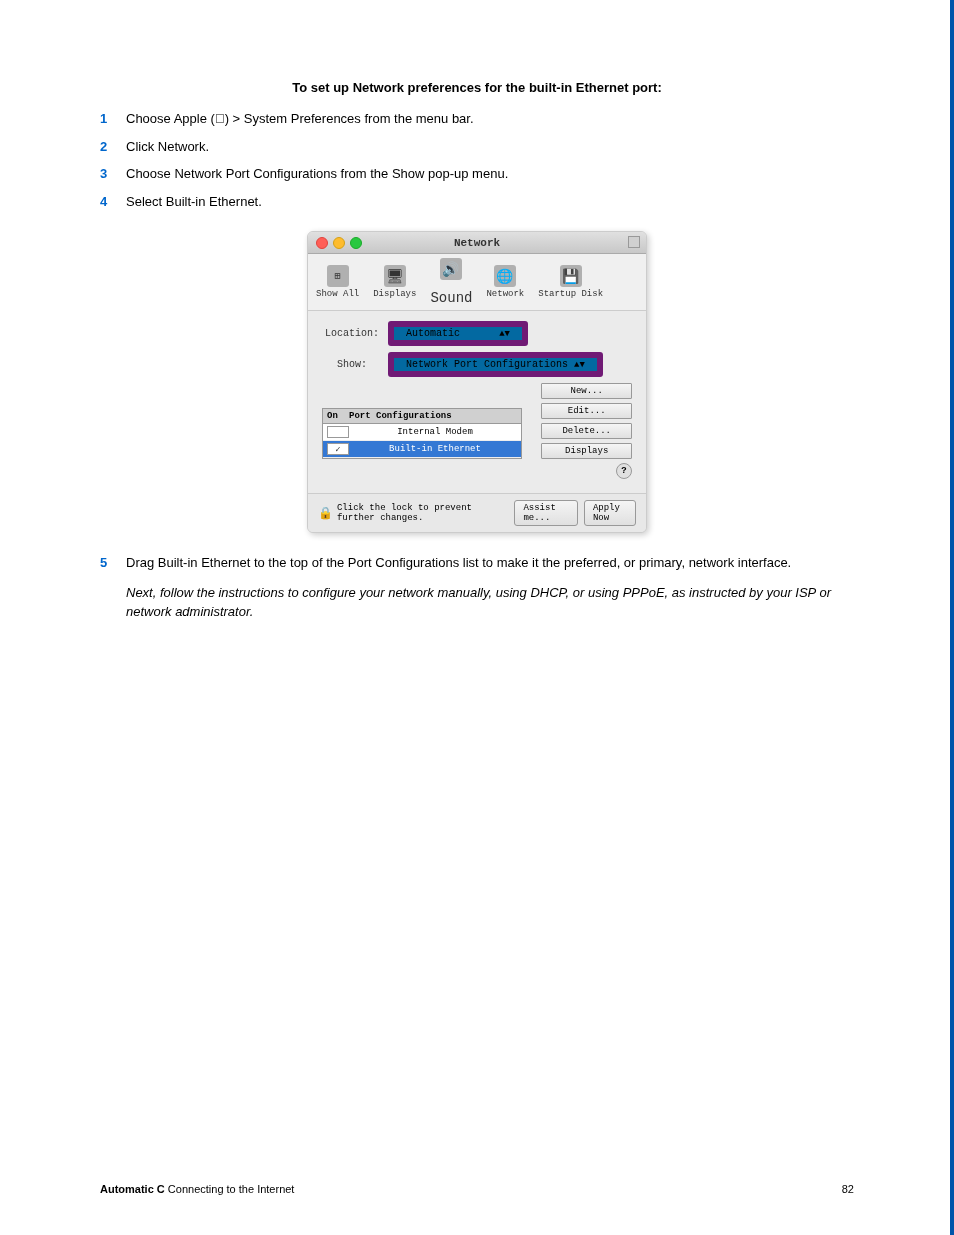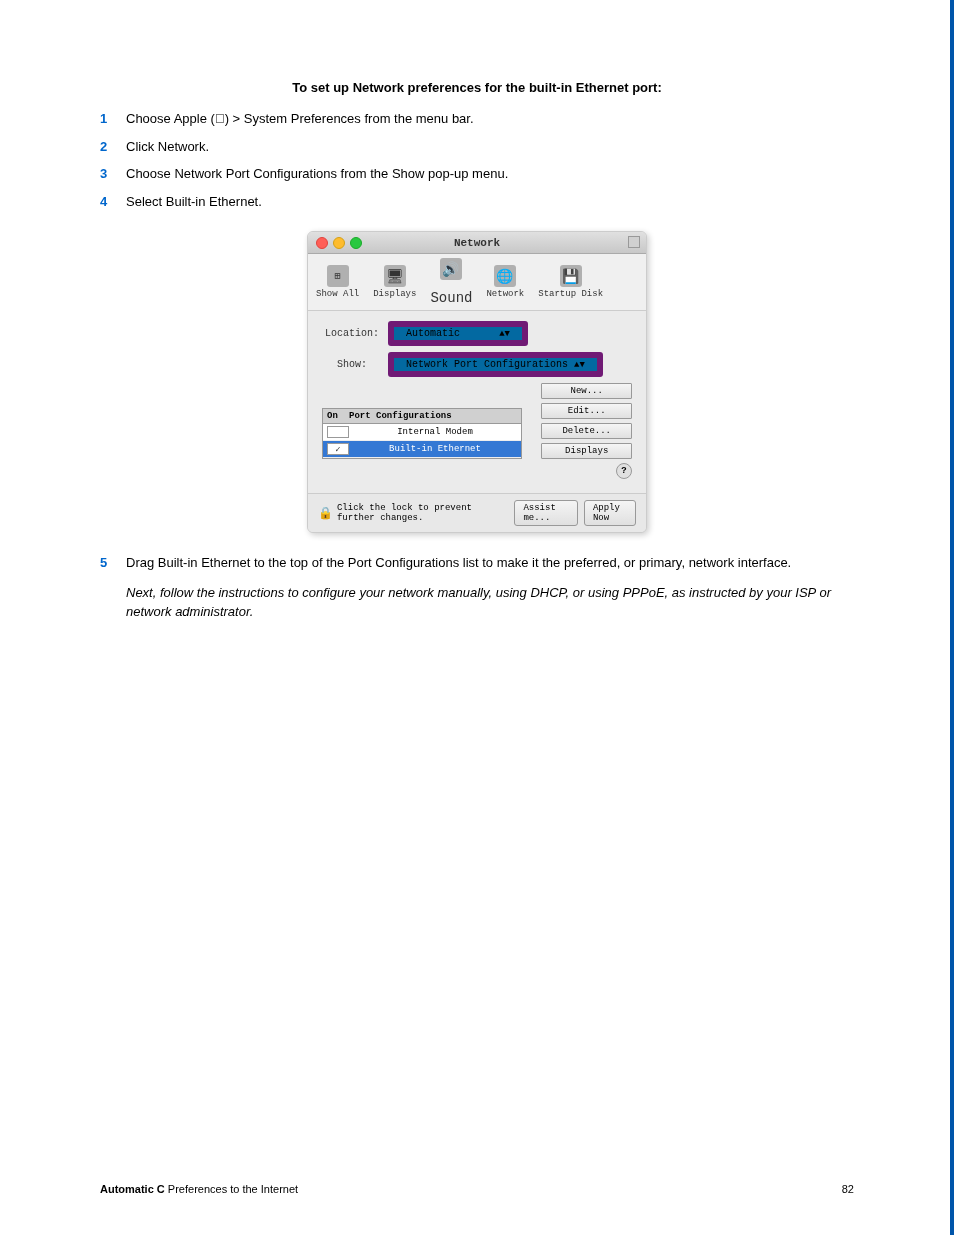--- a/index.html
+++ b/index.html
@@ -468,19 +468,19 @@
     <span class="step-number">5</span>
     <span class="step-text">Drag Built-in Ethernet to the top of the Port Configurations list to make it the preferred, or primary, network interface.</span>
   </div>
 
   <div class="follow-text" style="margin-left:26px;">Next, follow the instructions to configure your network manually, using DHCP, or using PPPoE, as instructed by your ISP or network administrator.</div>
 
   <div class="page-footer">
     <div class="footer-appendix">
       <strong>Automatic C</strong>
       <span>    </span>
-      <span>Preferences to the Internet</span>
+      <span>Connecting to the Internet</span>
     </div>
     <div class="footer-page">82</div>
   </div>
 
   <div class="right-border"></div>
 </div>
 
 </body></html>

